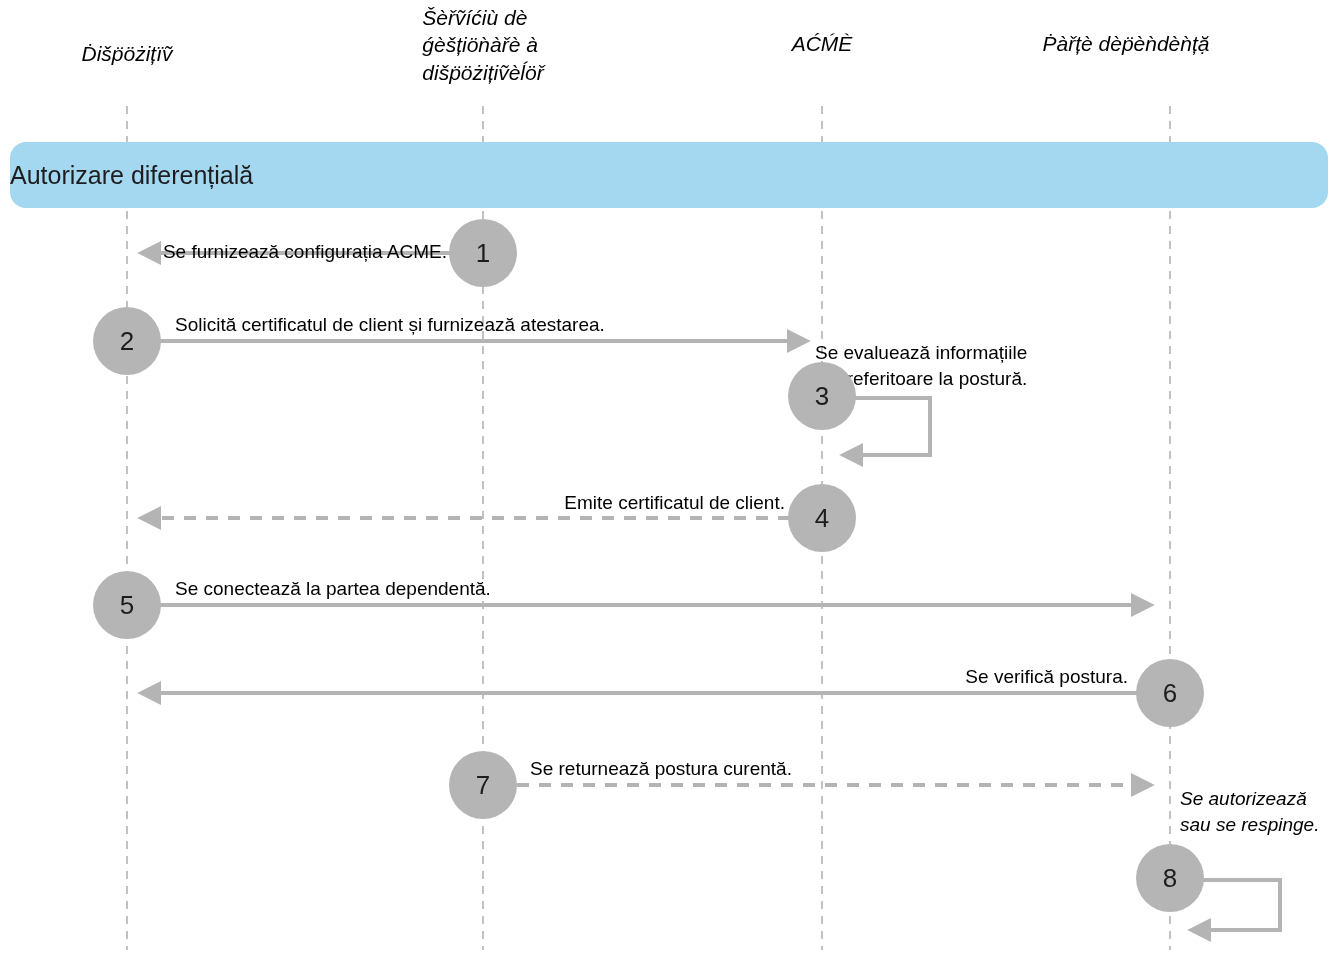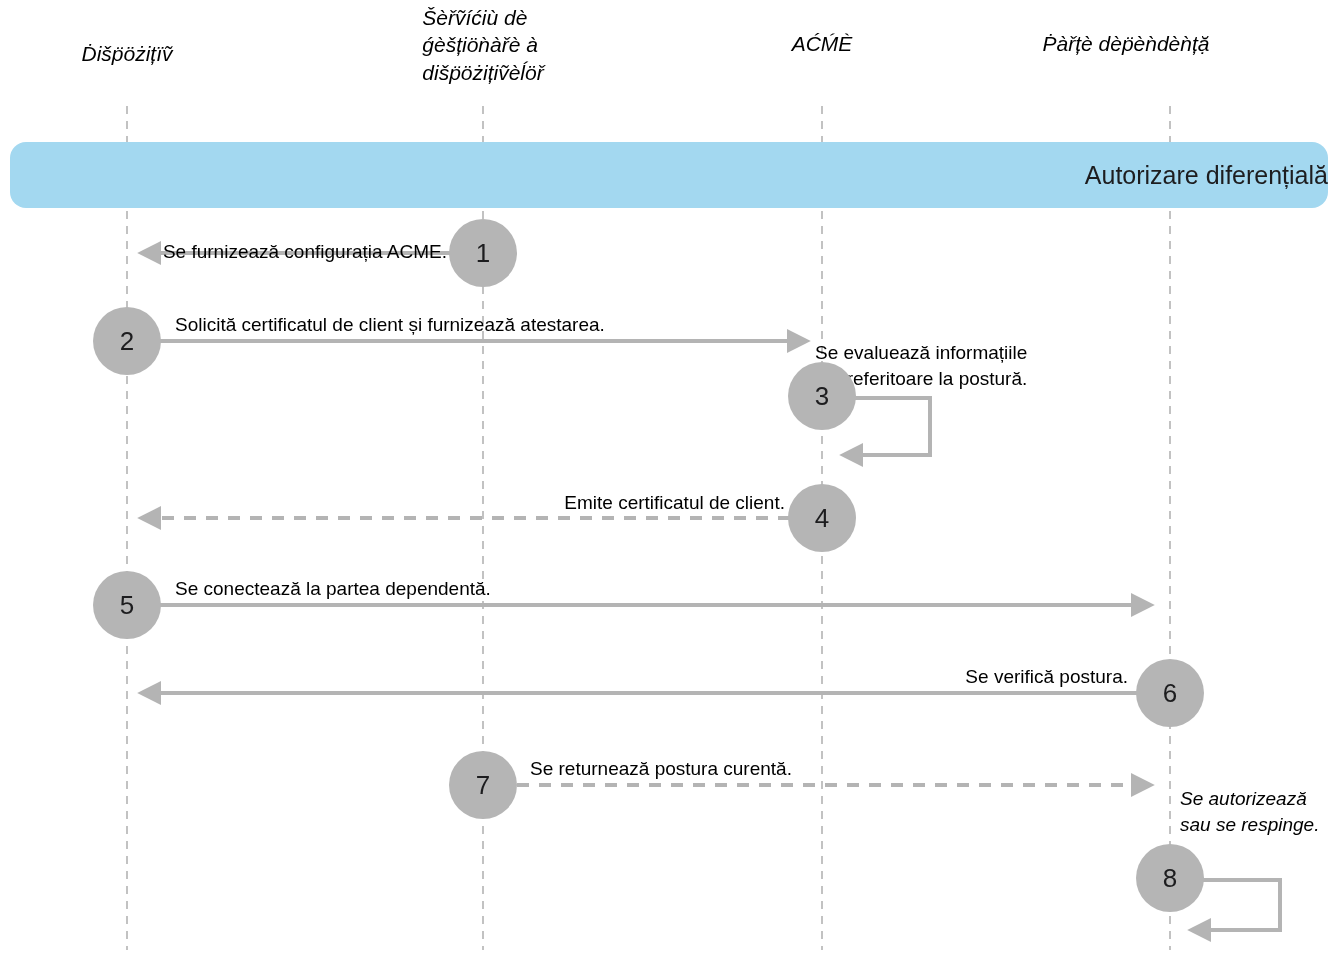--- a/index.html
+++ b/index.html
@@ -19,21 +19,21 @@
   .dashed{stroke-dasharray:12 10;}
   .ah{fill:var(--arrow);}
   .actor{
     position:absolute;transform:translateX(-50%);
     text-align:left;white-space:pre-line;
     font-size:21px;line-height:1.3;color:var(--text);font-style:italic;
   }
   .banner{
     position:absolute;left:10px;top:142px;width:1318px;height:66px;
     background:var(--banner-bg);border-radius:16px;
-    display:flex;align-items:center;justify-content:flex-end;
+    display:flex;align-items:center;justify-content:flex-start;
   }
   .banner-title{font-size:25px;color:#1d1d1f;}
   .badge{
     position:absolute;width:68px;height:68px;border-radius:50%;
     background:var(--circle-bg);transform:translate(-50%,-50%);
     display:flex;align-items:center;justify-content:center;
   }
   .badge-num{font-size:26px;color:#1d1d1f;}
   .msg{
     position:absolute;font-size:19px;line-height:1.35;

